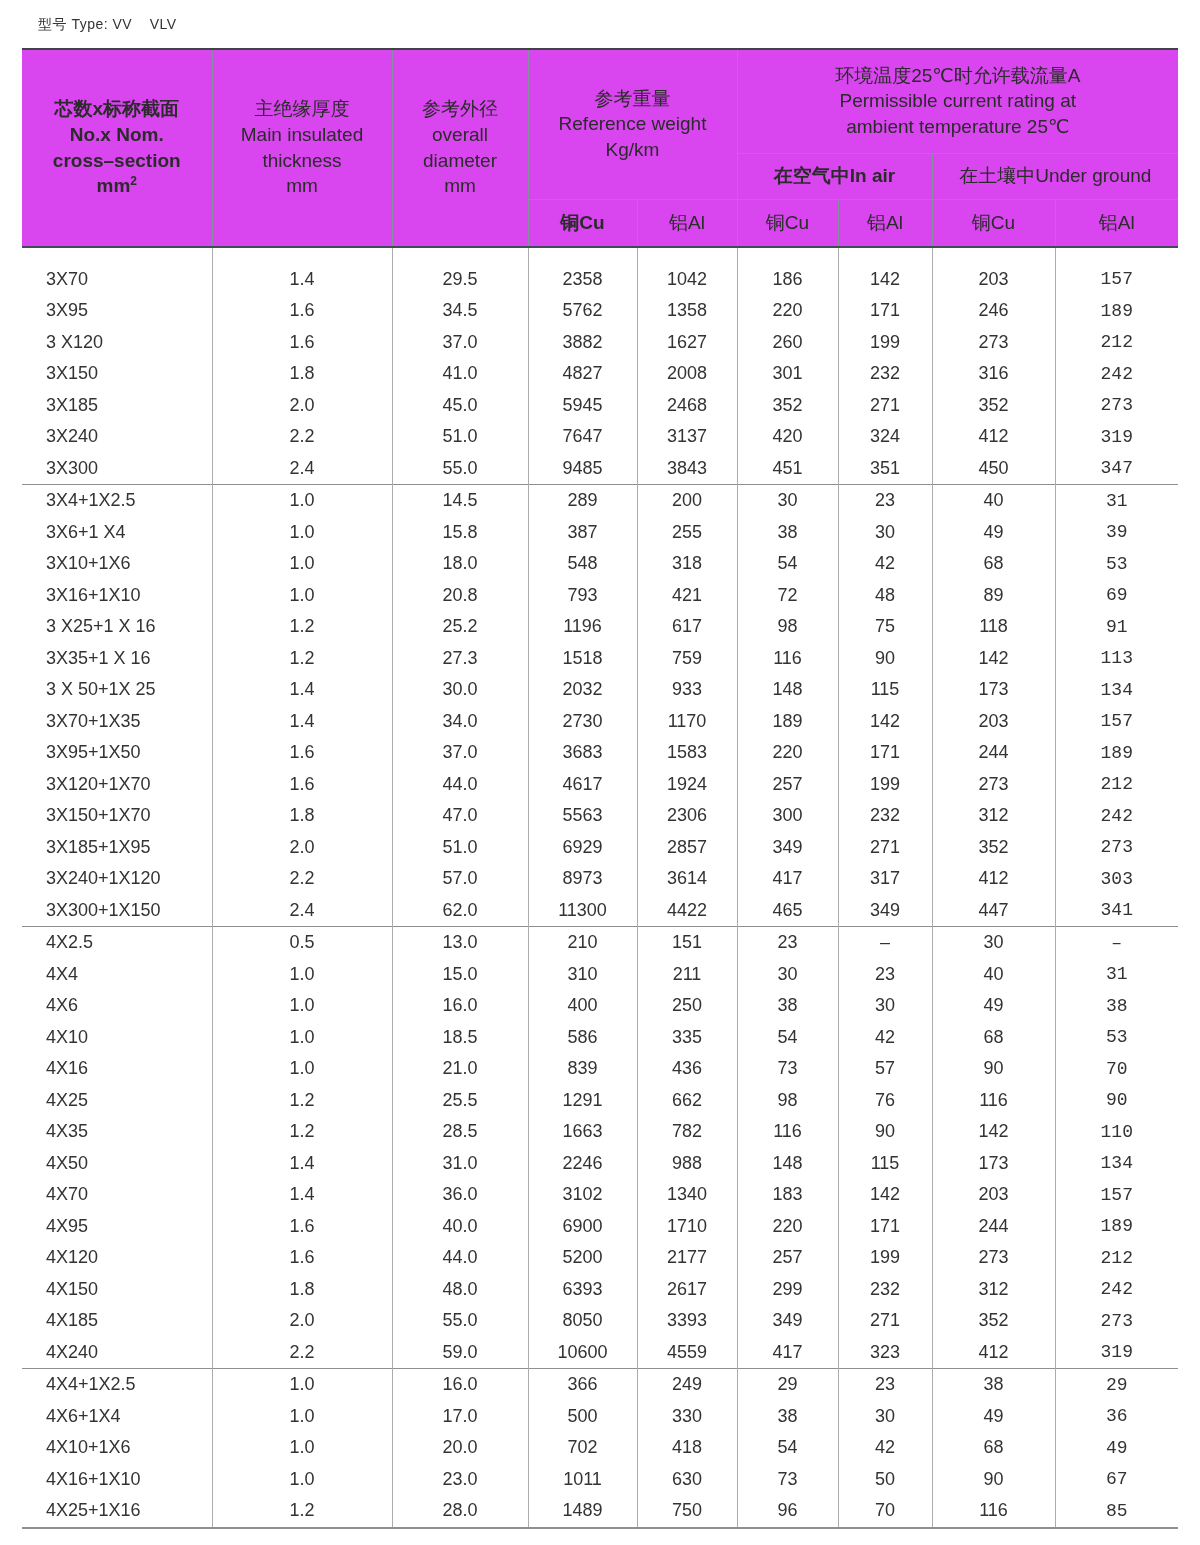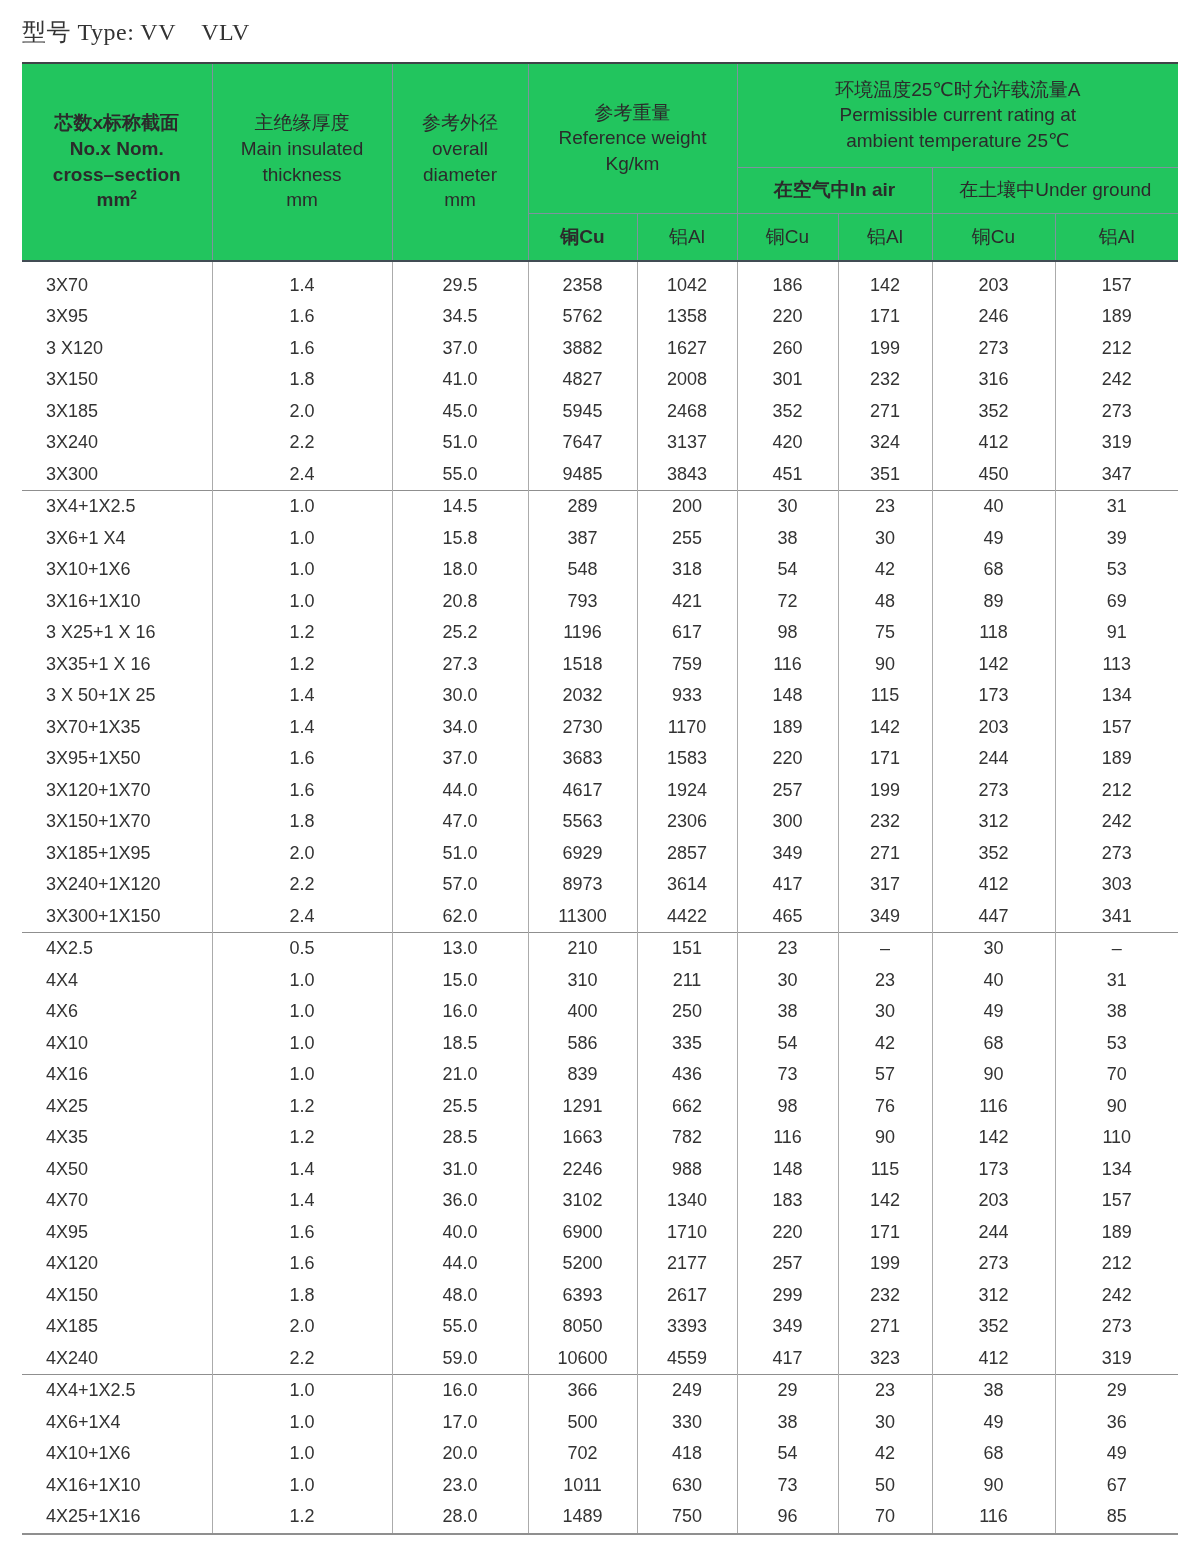--- a/index.html
+++ b/index.html
@@ -4,37 +4,36 @@
 <style>
   html,body{margin:0;padding:0;background:#ffffff;}
   body{
     width:1200px;height:1545px;overflow:hidden;
     font-family:"Liberation Sans","DejaVu Sans",sans-serif;
     color:#2f2f2f;
     -webkit-font-smoothing:antialiased;
   }
   .page-title{
     white-space:pre;
-    font-size:24px;
+    font-size:14px;
     color:#333;
-    padding:16px 0 0 22px;
+    padding:16px 0 0 38px;
     letter-spacing:0.5px;
-    font-family:Liberation Serif, serif;
   }
   table.spec{
     border-collapse:collapse;
     table-layout:fixed;
     width:1156px;
     margin:14px 0 0 22px;
     border-top:2px solid #3f4347;
     border-bottom:2px solid #8f8f8f;
   }
   thead{border-bottom:2px solid #414c54;}
   thead th{
-    background:#22c55e;
+    background:#d946ef;
     border:1px solid #7f929e;
     font-weight:normal;
     font-size:19px;
     color:#2b2b2b;
     vertical-align:middle;
     text-align:center;
     line-height:1.35;
     padding:2px 0;
   }
   thead tr th:first-child{border-left:0;font-weight:bold;}
@@ -47,25 +46,25 @@
     height:31.5px;
     padding:0;
     font-size:18px;
     color:#333;
     text-align:center;
     border-left:1px solid #ababab;
     border-right:1px solid #ababab;
     white-space:pre;
   }
   tbody td:first-child{border-left:0;}
-  tbody td:last-child{border-right:0;}
+  tbody td:last-child{border-right:0;font-family:Liberation Mono, monospace;}
   tbody td.spec{text-align:left;padding-left:24px;}
   tbody.group{border-top:1px solid #8f8f8f;}
   tbody.first-group{border-top:0;}
-  tbody.first-group tr:first-child td{padding-top:8px;}
+  tbody.first-group tr:first-child td{padding-top:16px;}
 </style>
 </head>
 <body>
 
 <div class="page-title">型号 Type: VV    VLV</div>
 
 <table class="spec">
   <colgroup>
     <col style="width:190px">
       <col style="width:180px">

